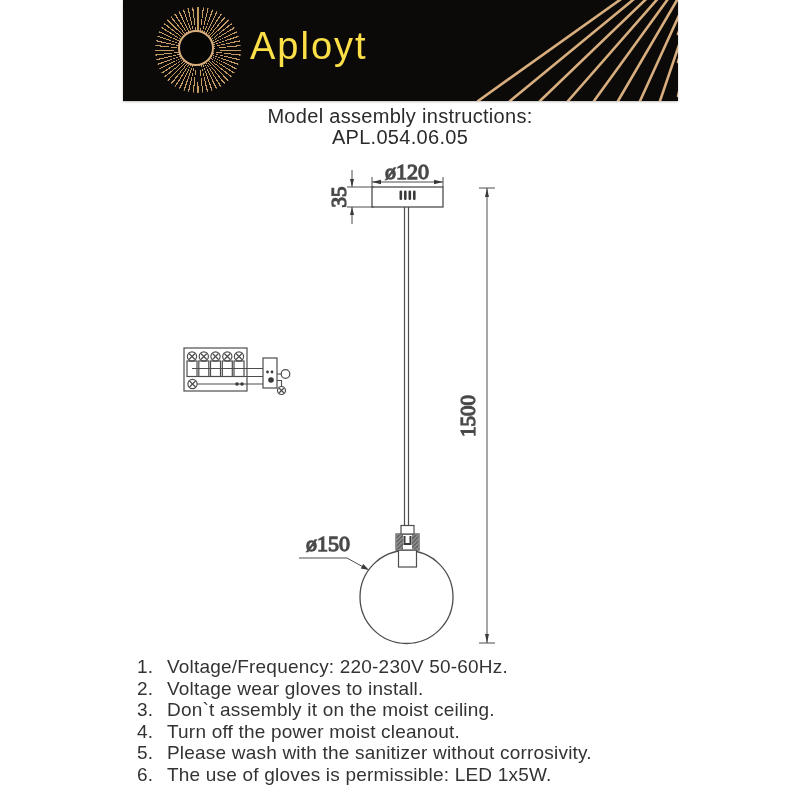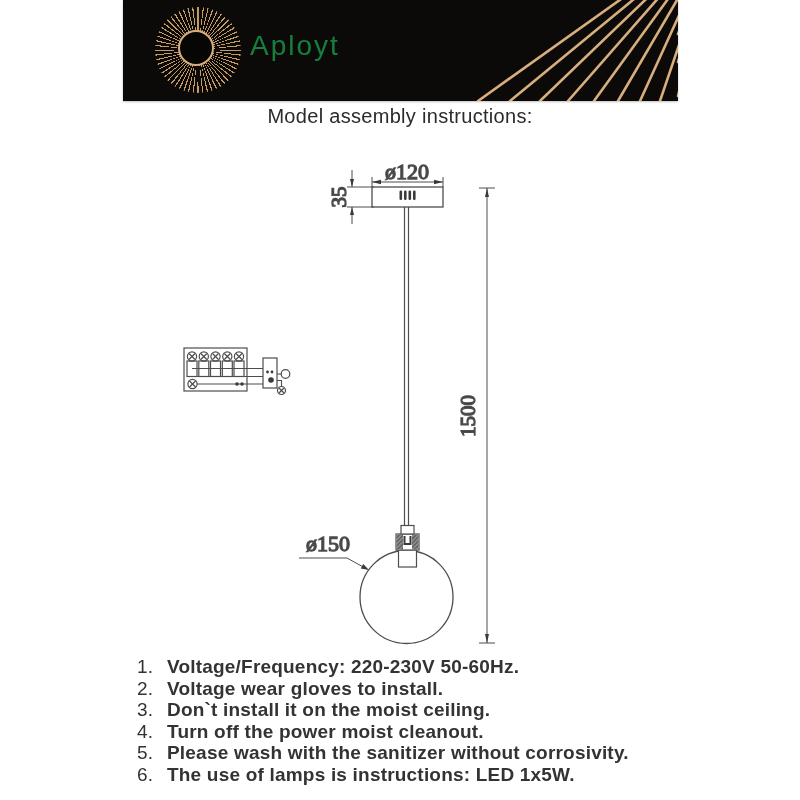--- a/index.html
+++ b/index.html
@@ -15,36 +15,36 @@
   }
   .logo-burst{
     position:absolute;left:32px;top:7px;width:86px;height:86px;border-radius:50%;
     background:repeating-conic-gradient(#c49b63 0deg 1.7deg, rgba(0,0,0,0) 1.7deg 6.4deg);
   }
   .logo-core{
     position:absolute;left:55px;top:30px;width:36px;height:36px;border-radius:50%;
     background:#060604;border:2px solid #d8ad7c;box-sizing:border-box;
   }
   .brand{
-    position:absolute;left:127px;top:24px;font-size:28px;line-height:44px;
-    color:#15803d;letter-spacing:2px;font-weight:400;
+    position:absolute;left:127px;top:24px;font-size:38px;line-height:44px;
+    color:#fde047;letter-spacing:2px;font-weight:400;
     font-family:"Liberation Sans",sans-serif;
   }
   .banner-rays{position:absolute;right:0;top:0;width:260px;height:101px;}
   
   .title-block{position:absolute;left:0;top:106px;width:800px;text-align:center;}
   .title-line{font-size:20px;line-height:21px;color:#2b2b2b;letter-spacing:.3px;}
   
   .drawing{position:absolute;left:0;top:0;width:800px;height:800px;}
   .drawing text{font-family:"Liberation Serif",serif;fill:#3a3a3a;}
   
   .instructions{position:absolute;left:137px;top:656px;width:560px;}
   .instr-row{display:flex;font-size:19px;line-height:21.6px;color:#333;letter-spacing:.2px;}
   .instr-num{width:30px;flex:0 0 30px;}
-  .instr-text{flex:1;font-weight:bold;}
+  .instr-text{flex:1;}
 </style>
 </head>
 <body>
 
 <div class="banner">
   <div class="logo-burst"></div>
   <div class="logo-core"></div>
   <span class="brand">Aployt</span>
   <svg class="banner-rays" viewBox="0 0 260 101">
     <g stroke="#d8ae7e" stroke-width="2.6" stroke-linecap="round">
@@ -58,20 +58,21 @@
       <line x1="300" y1="-70" x2="242" y2="101"></line>
       <line x1="300" y1="-70" x2="260" y2="96"></line>
       <line x1="300" y1="-70" x2="260" y2="62"></line>
       <line x1="300" y1="-70" x2="260" y2="34"></line>
     </g>
   </svg>
 </div>
 
 <div class="title-block">
   <div class="title-line">Model assembly instructions:</div>
+  <div class="title-line">APL.054.06.05</div>
 </div>
 
 <svg class="drawing" viewBox="0 0 800 800">
   <g stroke="#4d4d4d" fill="none" stroke-width="1.3">
 
     <g>
       <rect x="372" y="187" width="71" height="20" fill="#ffffff"></rect>
       <g fill="#3a3a3a" stroke="none">
         <rect x="399.5" y="190.5" width="2.6" height="9.5" rx="1.2"></rect>
         <rect x="404" y="190.5" width="2.6" height="9.5" rx="1.2"></rect>
@@ -214,27 +215,27 @@
   <div class="instr-row">
     <span class="instr-num">1.</span>
     <span class="instr-text">Voltage/Frequency: 220-230V 50-60Hz.</span>
   </div>
   <div class="instr-row">
     <span class="instr-num">2.</span>
     <span class="instr-text">Voltage wear gloves to install.</span>
   </div>
   <div class="instr-row">
     <span class="instr-num">3.</span>
-    <span class="instr-text">Don`t install it on the moist ceiling.</span>
+    <span class="instr-text">Don`t assembly it on the moist ceiling.</span>
   </div>
   <div class="instr-row">
     <span class="instr-num">4.</span>
     <span class="instr-text">Turn off the power moist cleanout.</span>
   </div>
   <div class="instr-row">
     <span class="instr-num">5.</span>
     <span class="instr-text">Please wash with the sanitizer without corrosivity.</span>
   </div>
   <div class="instr-row">
     <span class="instr-num">6.</span>
-    <span class="instr-text">The use of lamps is instructions: LED 1x5W.</span>
+    <span class="instr-text">The use of gloves is permissible: LED 1x5W.</span>
   </div>
 </div>
 
 </body></html>

